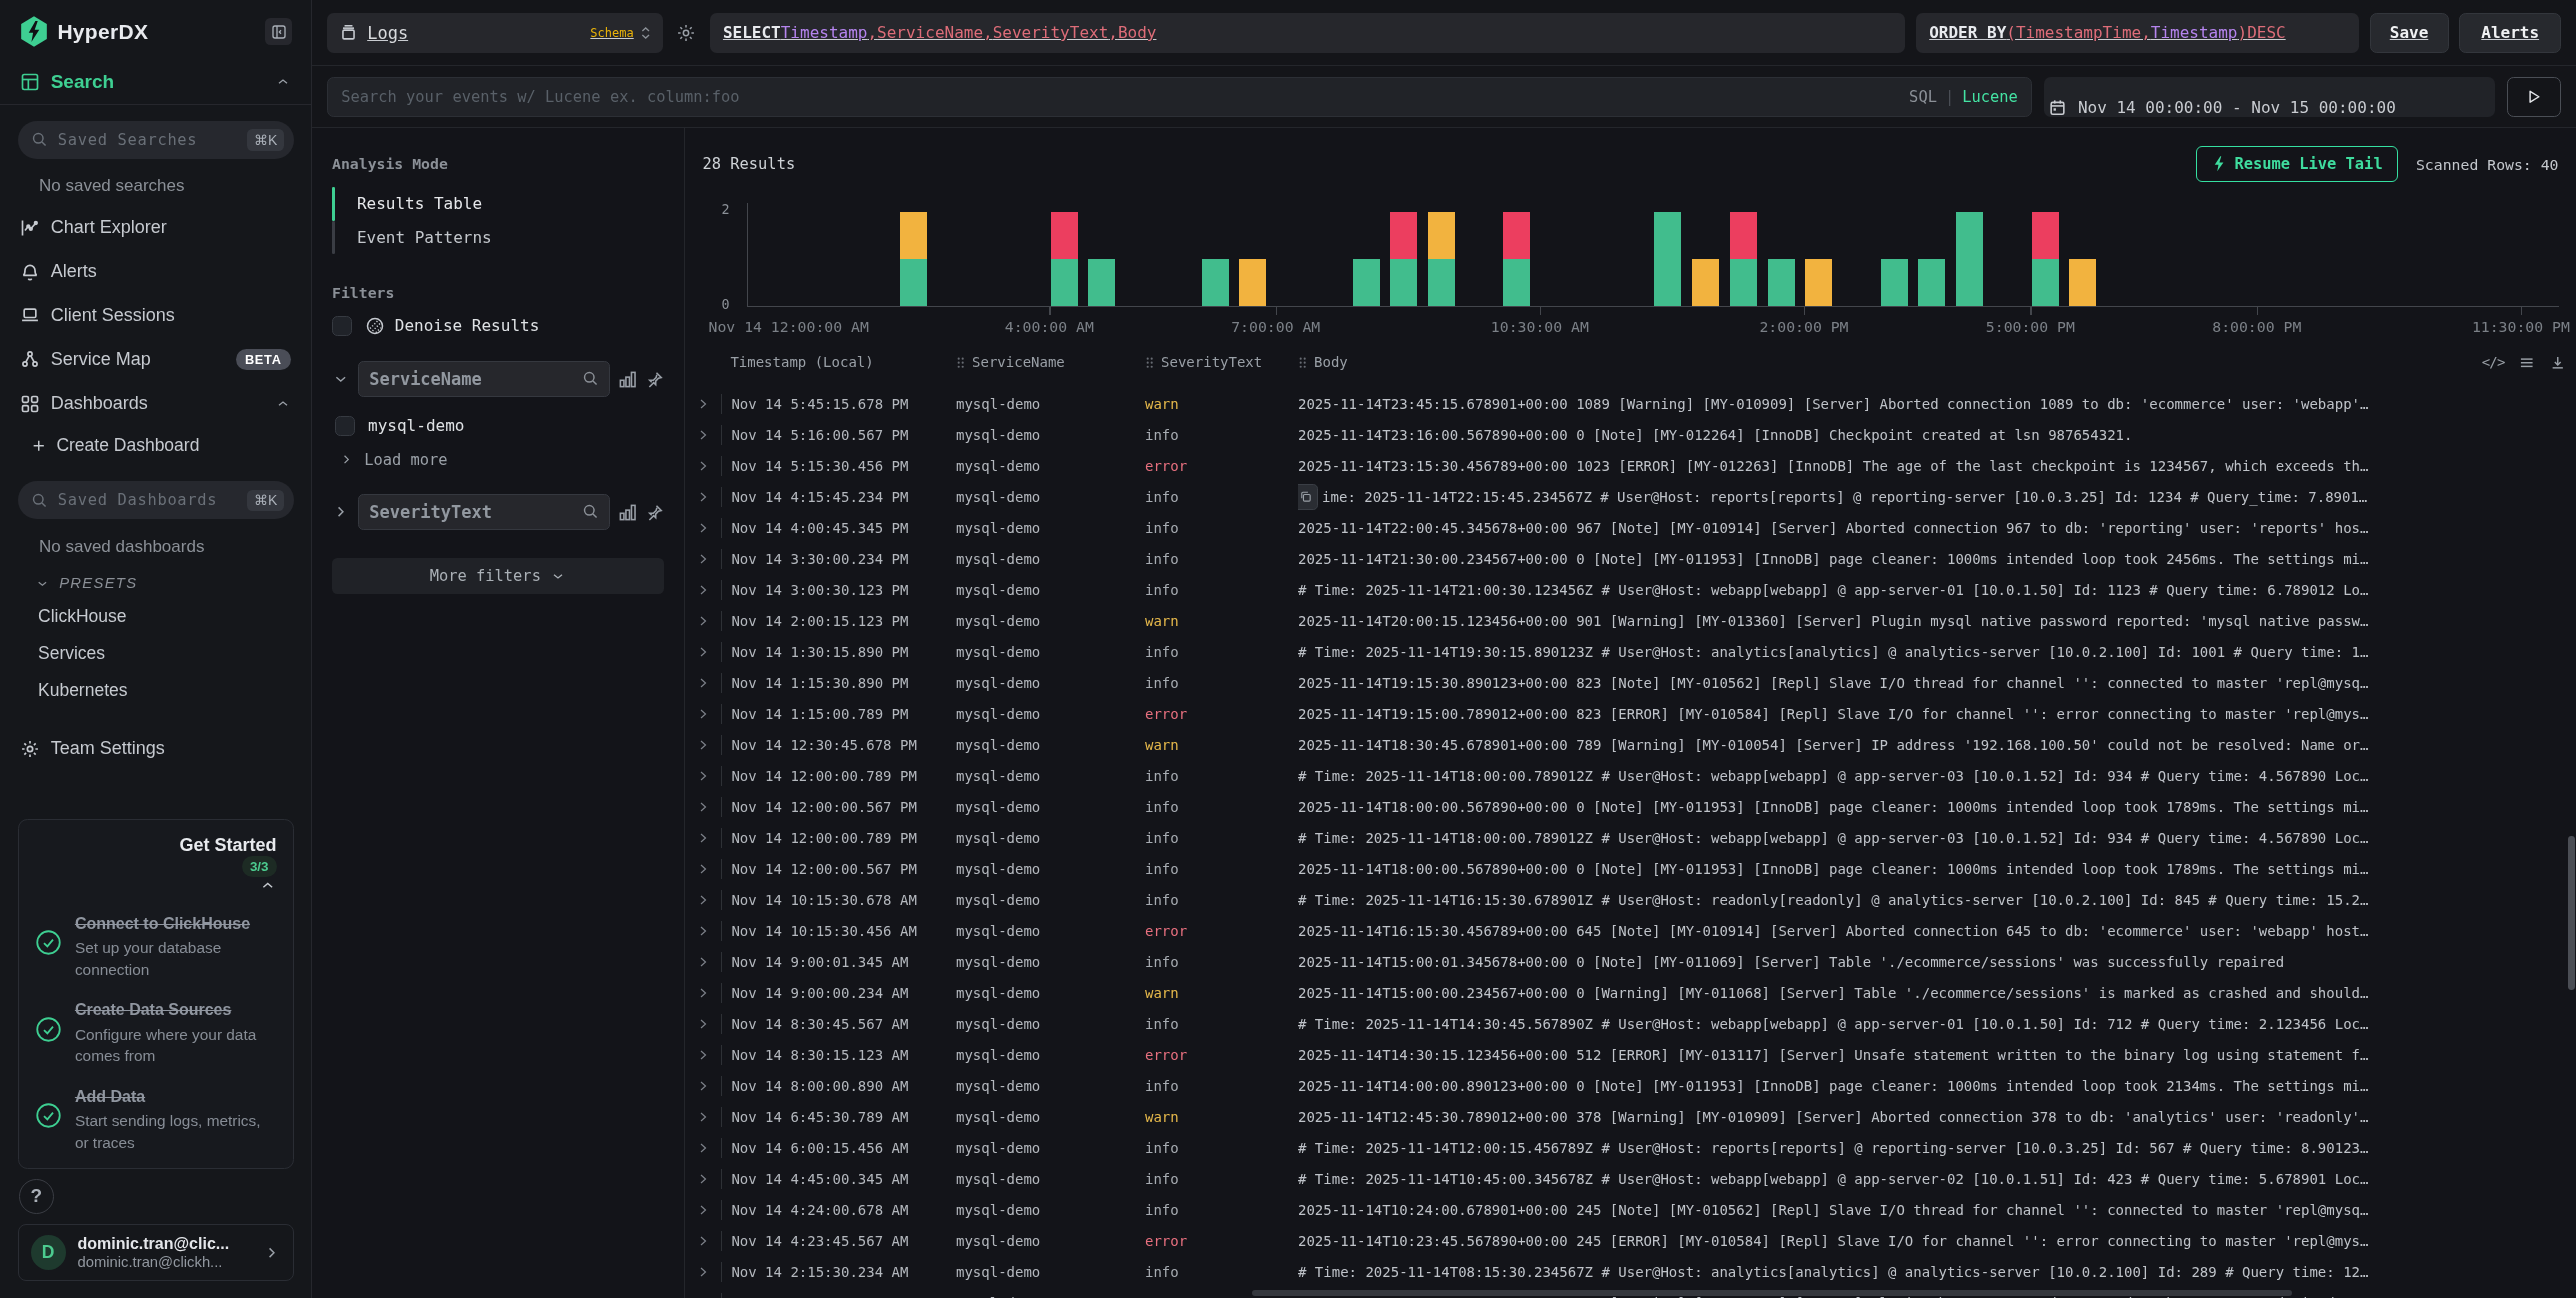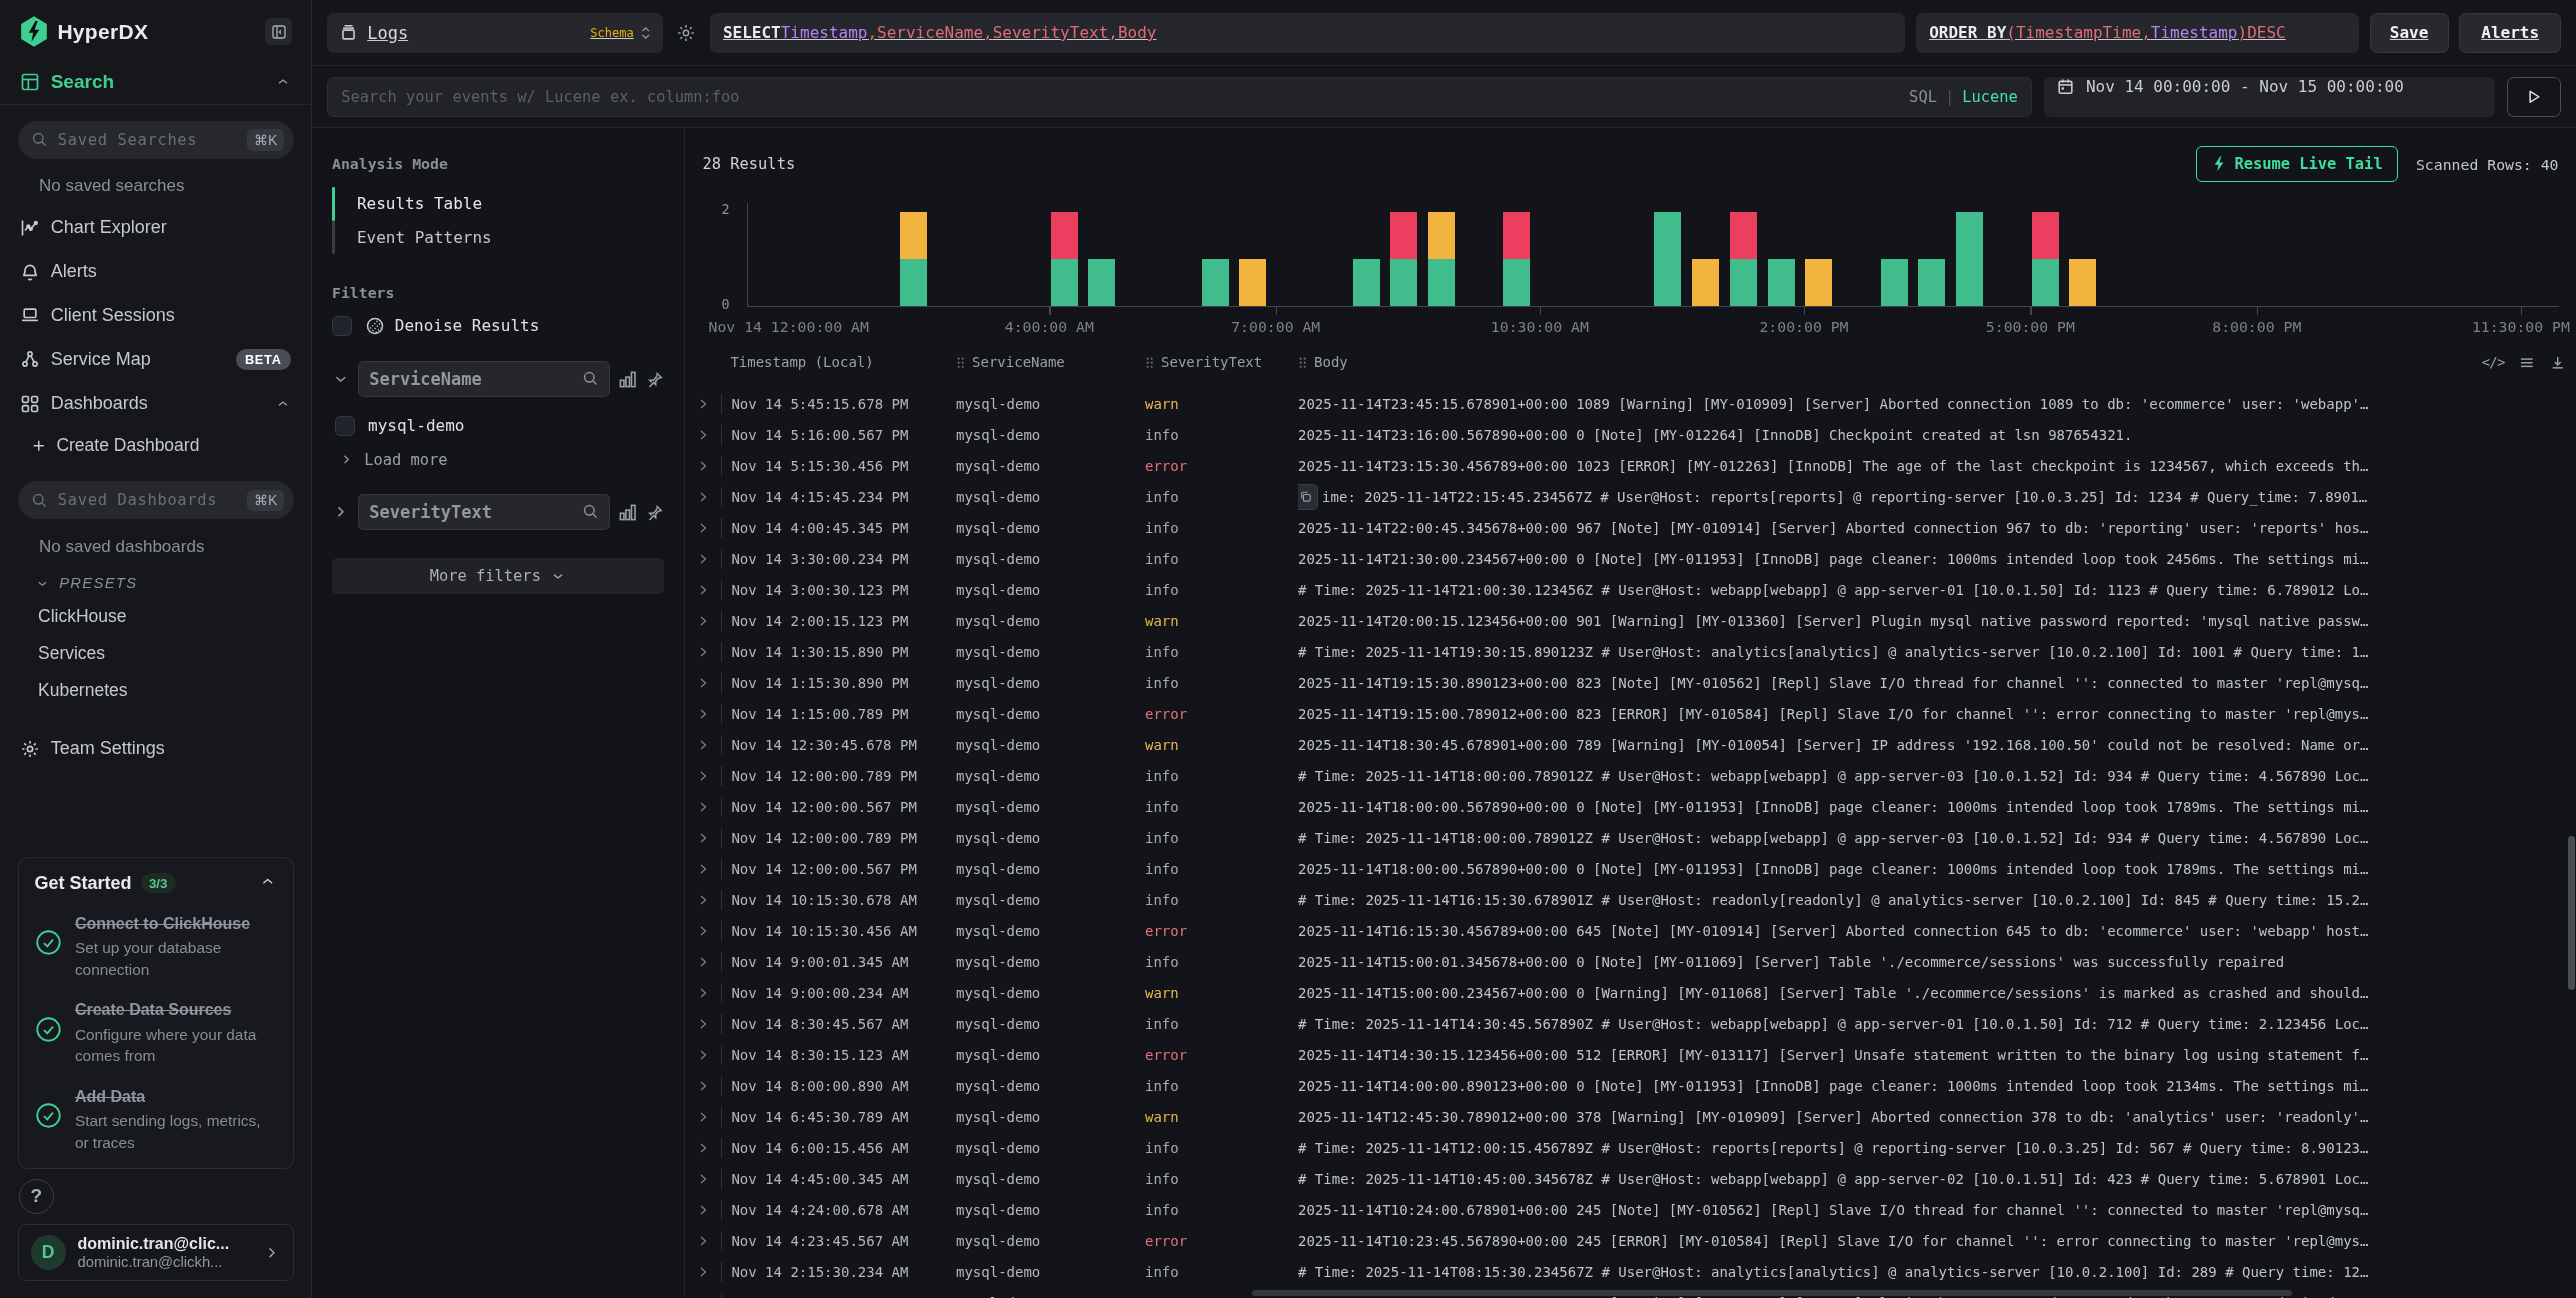--- a/index.html
+++ b/index.html
@@ -29,21 +29,21 @@
   .beta { background:#4a4d57; color:#fff; font-size:12.8px; font-weight:bold; letter-spacing:0.7px;
           border-radius:671px; padding:3.4px 9.4px; }
   .sub-item { display:flex; align-items:center; padding:9.4px 20px 9.4px 29.5px; cursor:pointer; }
   .sub-item .lbl { font-size:17.5px; color:#c6cad0; margin-left:9.4px; }
   .presets-hdr { display:flex; align-items:center; padding:9.4px 20px 6.7px 35px; cursor:pointer;font-style:italic; }
   .presets-hdr .lbl { font-size:14.8px; color:#8b9097; letter-spacing:1.3px; margin-left:9.4px; }
   .preset-item { font-size:17.5px; color:#c6cad0; padding:8px 20px 8px 38px; cursor:pointer; }
   .team-settings { margin-top:17.5px; }
   .sb-bottom { margin-top:auto; padding:0 17.5px 17.5px 17.5px; }
   .gs-card { border:1.3px solid #2a2d34; background:#17191e; border-radius:9.4px; padding:14.8px 16px; }
-  .gs-hdr { display:flex; align-items:flex-start; }
+  .gs-hdr { display:flex; align-items:flex-end;flex-direction:column; }
   .gs-title { font-size:18px; font-weight:bold; color:#e8eaee; }
   .gs-count { margin-left:9.4px; background:#1d2b24; color:#4ccb8f; font-weight:bold; font-size:13.4px;
               border-radius:671px; padding:2.7px 8px; }
   .gs-chevron { margin-left:auto; }
   .gs-item { display:flex; margin-top:17.5px; }
   .gs-check { width:27px; min-width:27px; height:27px; margin-right:13.4px; margin-top:17.5px; }
   .gs-item:first-of-type .gs-check { margin-top:6.7px; }
   .gs-item-title { font-size:16px; font-weight:bold; color:#9096a0; text-decoration:line-through; line-height:1.45; }
   .gs-item-desc { font-size:15.4px; color:#878d96; line-height:1.4; margin-top:2.7px; }
   .help-circle { width:35px; height:35px; border-radius:50%; border:1.3px solid #3a3d44; color:#aab0b8;
@@ -82,21 +82,21 @@
   .topbar2 { height:62px; background:#141519; border-bottom:1.3px solid #24262b;
              display:flex; align-items:center; padding:0 14.8px; gap:12px; }
   .search-input { flex:1; height:40px; background:#212328; border:1.3px solid #2c2f35; border-radius:6.7px;
                   display:flex; align-items:center; padding:0 13.4px; cursor:text; }
   .search-input .ph { font-size:15.4px; color:#596068; flex:1; }
   .lang-toggle { display:flex; align-items:center; gap:8px; font-size:15.4px; }
   .lang-sql { color:#8b9097; cursor:pointer; }
   .lang-sep { color:#4a4e55; }
   .lang-lucene { color:#44e3a3; cursor:pointer; }
   .date-box { width:451px; height:40px; background:#212328; border-radius:6.7px; display:flex;
-              align-items:flex-start; padding:0 12px; cursor:pointer; }
+              align-items:flex-end; padding:0 4px; cursor:pointer; }
   .date-box .lbl { font-size:16px; color:#c9ccd1; margin-left:10.7px; white-space:nowrap; }
   .play-btn { width:54px; height:40px; border:1.3px solid #4a4e55; border-radius:6.7px; display:flex;
               align-items:center; justify-content:center; cursor:pointer; }
 
   .content-row { flex:1; display:flex; min-height:0; }
 
   
   .filter-panel { width:373px; min-width:373px; background:#131419; border-right:1.3px solid #24262b;
                   padding:27px 20px 0 20px; }
   .fp-hdr { font-size:14.8px; font-weight:bold; color:#8b9097; margin-bottom:14.8px; }

